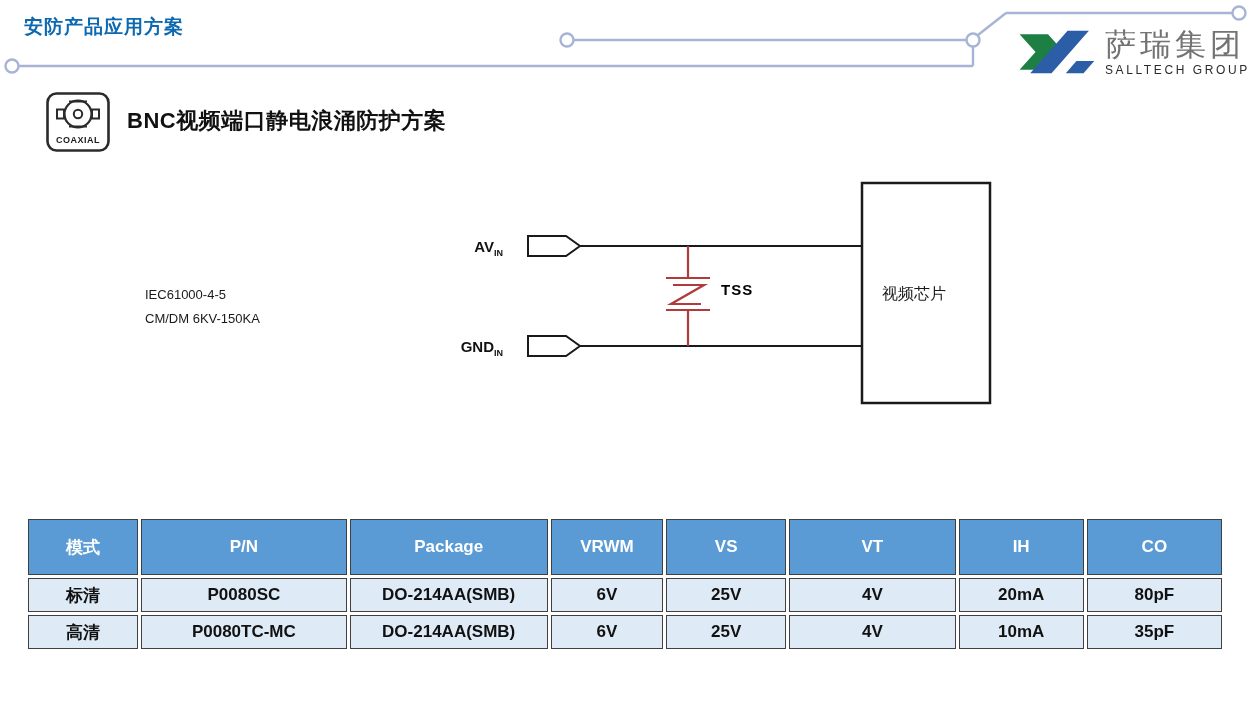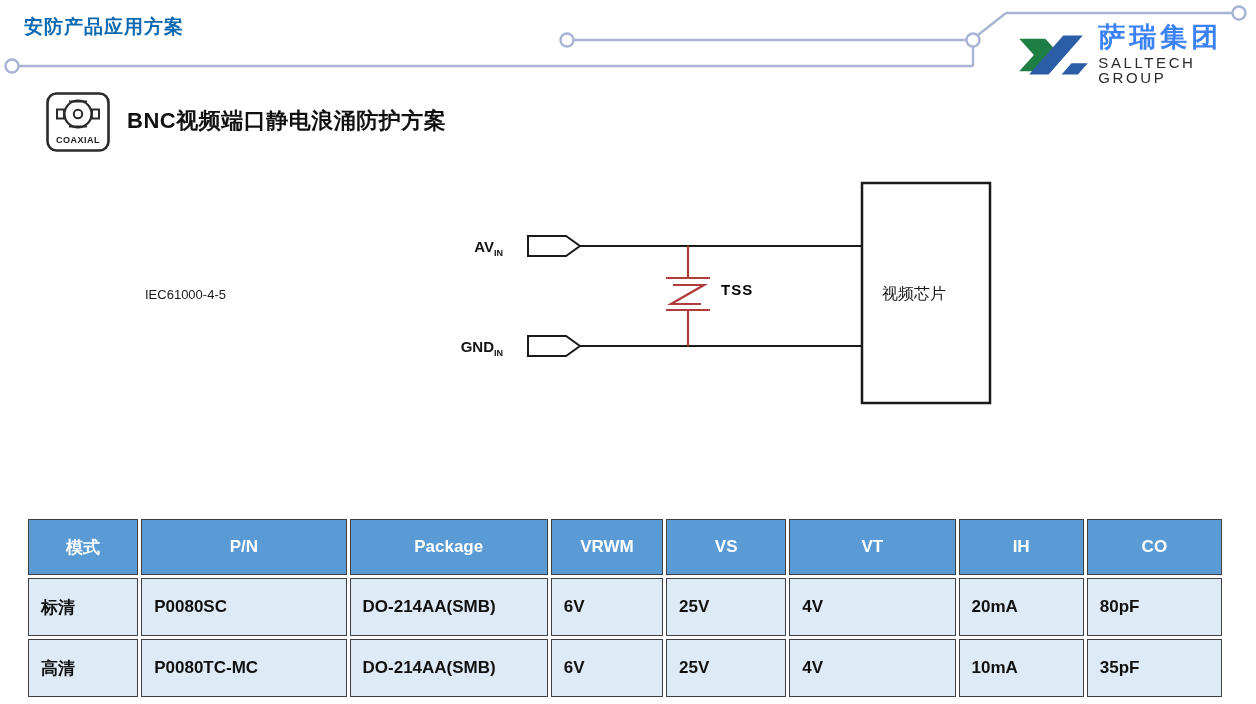--- a/index.html
+++ b/index.html
@@ -10,22 +10,22 @@
   
   .page-title{
     position:absolute;left:24px;top:14px;
     font-size:19px;font-weight:bold;color:#0c68b0;letter-spacing:1px;
   }
   .decor-svg{position:absolute;left:0;top:0;width:1256px;height:704px;pointer-events:none;}
   .logo{
     position:absolute;left:1016px;top:24px;display:flex;align-items:center;gap:9px;
   }
   .logo-text{display:flex;flex-direction:column;line-height:1;}
-  .logo-cn{font-size:27px;font-weight:bold;color:#3b82f6;letter-spacing:4px;}
-  .logo-en{font-size:15px;color:#2b2b2b;letter-spacing:2.6px;margin-top:4px;}
+  .logo-cn{font-size:31px;font-weight:normal;color:#737373;letter-spacing:4px;}
+  .logo-en{font-size:12px;color:#2b2b2b;letter-spacing:2.6px;margin-top:4px;}
   
   .bnc-icon{position:absolute;left:45px;top:91px;}
   .section-heading{
     position:absolute;left:127px;top:106px;
     font-size:22px;font-weight:bold;color:#111;letter-spacing:0.5px;
   }
   
   .spec-block{
     position:absolute;left:145px;top:283px;
     font-size:13px;line-height:23.5px;color:#1a1a1a;
@@ -40,21 +40,21 @@
     position:absolute;left:25px;top:516px;width:1200px;
     border-collapse:separate;border-spacing:3px 3px;table-layout:fixed;
     background:#ffffff;
   }
   .spec-table th{
     background:#5b9bd5;color:#ffffff;font-weight:bold;font-size:17px;
     height:38px;border:1px solid #404040;text-align:center;padding:8px;
   }
   .spec-table td{
     background:#deebf6;color:#111;font-weight:bold;font-size:17px;
-    height:32px;border:1px solid #404040;text-align:left;padding:12px;
+    height:32px;border:1px solid #404040;text-align:center;padding:0;
   }
 </style>
 </head>
 <body>
 
 <svg class="decor-svg" viewBox="0 0 1256 704">
 
   <g stroke="#a8b4d6" stroke-width="2.4" fill="none">
     <line x1="19" y1="66" x2="973" y2="66"></line>
     <line x1="973" y1="66" x2="973" y2="46"></line>
@@ -110,20 +110,21 @@
   <rect x="47" y="18.5" width="7" height="9" fill="none" stroke="#2b2b2b" stroke-width="2"></rect>
   <line x1="24" y1="10.5" x2="42" y2="10.5" stroke="#2b2b2b" stroke-width="2"></line>
   <line x1="24" y1="35.5" x2="42" y2="35.5" stroke="#2b2b2b" stroke-width="2"></line>
   <text x="33" y="52" text-anchor="middle" font-size="9" font-weight="bold" letter-spacing="0.5" fill="#1a1a1a">COAXIAL</text>
 </svg>
 
 <div class="section-heading">BNC视频端口静电浪涌防护方案</div>
 
 <div class="spec-block">
   <div>IEC61000-4-5</div>
+  <div>CM/DM 6KV-150KA</div>
 </div>
 
 <div class="pin-label" style="left:443px;top:238px;width:60px;">
   <span>AV</span><sub>IN</sub>
 </div>
 <div class="pin-label" style="left:441px;top:338px;width:62px;">
   <span>GND</span><sub>IN</sub>
 </div>
 <div class="tss-label">TSS</div>
 <div class="chip-label">视频芯片</div>

